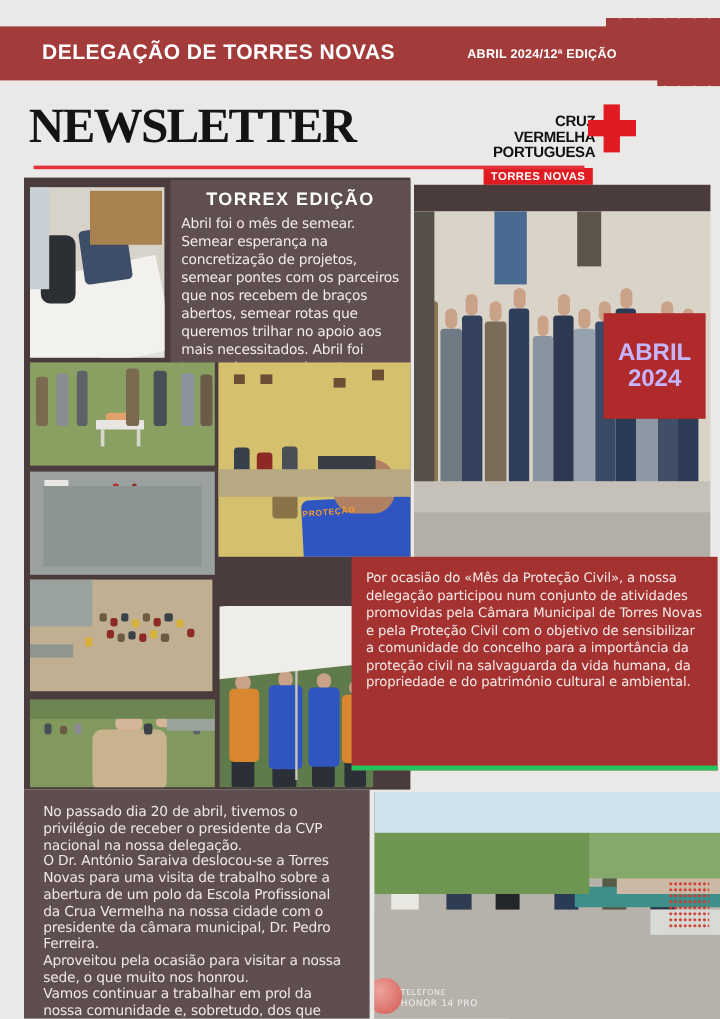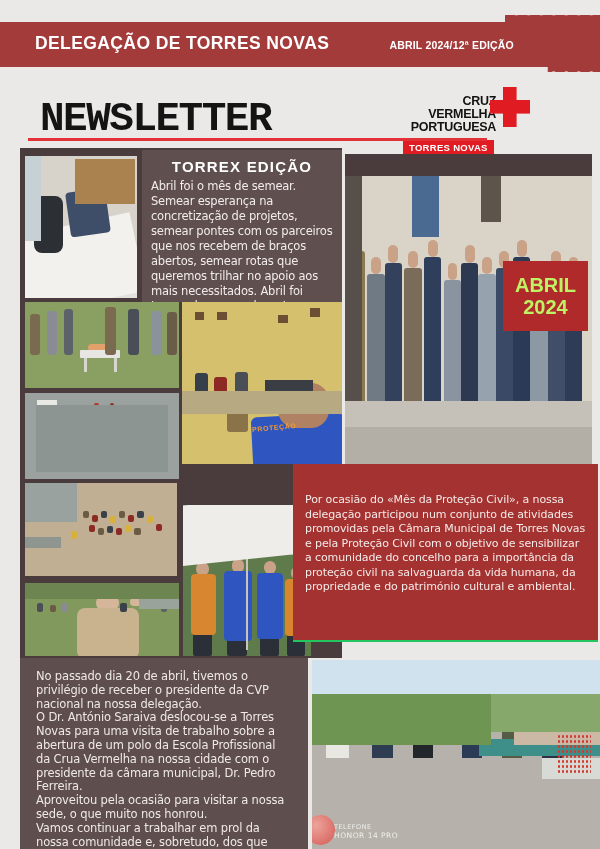--- a/index.html
+++ b/index.html
@@ -8,22 +8,22 @@
   
   .banner{position:absolute;left:0;top:22px;width:600px;height:45px;background:#a43b3b;}
   .banner-title{position:absolute;left:35px;top:11px;color:#fff;font-family:"Liberation Sans",sans-serif;
        font-weight:700;font-size:17.5px;letter-spacing:.4px;}
   .banner-edition{position:absolute;right:86px;top:17px;color:#fff;font-family:"Liberation Sans",sans-serif;
        font-weight:700;font-size:10.5px;letter-spacing:.2px;margin-left:44px;}
   .corner-dots{position:absolute;left:505px;top:15px;width:95px;height:57px;background:#a43b3b;
        background-image:radial-gradient(circle,#fff 2.1px,rgba(255,255,255,0) 2.7px);
        background-size:12.5px 12.2px;background-position:5px 4px;
        clip-path:polygon(0 0,100% 0,100% 100%,45% 100%,45% 75%,30% 75%,30% 50%,15% 50%,15% 25%,0 25%);}
-  .masthead-title{position:absolute;left:24px;top:80px;margin:16px;color:#141414;
-       font-family:Liberation Mono, monospace;font-weight:900;font-size:41px;letter-spacing:-1.5px;}
+  .masthead-title{position:absolute;left:24px;top:80px;margin:0;color:#141414;
+       font-family:Liberation Serif, serif;font-weight:900;font-size:41px;letter-spacing:-1.5px;}
   .logo{position:absolute;left:398px;top:87px;width:140px;}
   .logo-row{display:flex;justify-content:flex-start;align-items:flex-start;}
   .logo-text{width:98px;text-align:right;font-family:"Liberation Sans",sans-serif;font-weight:900;
        font-size:12.5px;line-height:1.02;color:#121212;letter-spacing:-.3px;padding-top:8px;}
   .cross{width:40px;height:40px;position:relative;margin-left:-6px;
        background:linear-gradient(#e01b22,#e01b22) center/34% 100% no-repeat,
                   linear-gradient(#e01b22,#e01b22) center/100% 34% no-repeat;}
   .logo-badge{display:inline-block;margin-top:7px;margin-left:5px;background:#e01b22;color:#fff;
        font-family:"Liberation Sans",sans-serif;font-weight:900;font-size:9.5px;
        padding:2px 6px 2px 6px;letter-spacing:.3px;}
@@ -32,26 +32,26 @@
   .collage{position:absolute;left:20px;top:148px;width:322px;height:510px;background:#4a3c3c;}
   .photo{position:absolute;overflow:hidden;}
   .nesta{position:absolute;left:122px;top:2px;width:200px;height:152px;background:#5f4f4f;
        color:#f2ecea;padding:7px 9px;box-sizing:border-box;overflow:hidden;}
   .nesta h2{margin:1px 0 4px 0;text-align:center;font-family:"Liberation Sans",sans-serif;
        font-weight:900;font-size:15px;letter-spacing:1.2px;color:#fff;}
   .nesta p{margin:0;font-size:11.5px;line-height:1.3;letter-spacing:-.2px;}
   
   .groupwrap{position:absolute;left:345px;top:154px;width:247px;height:311px;
        border-top:22px solid #4a3c3c;box-sizing:border-box;background:#d9d3c8;overflow:hidden;}
-  .abril-badge{position:absolute;left:503px;top:261px;width:85px;height:70px;background:#b02a2c;
+  .abril-badge{position:absolute;left:503px;top:261px;width:85px;height:88px;background:#b02a2c;
        display:flex;flex-direction:column;justify-content:center;align-items:center;
-       color:#bef264;font-family:"Liberation Sans",sans-serif;font-weight:900;font-size:20px;line-height:1.1;}
+       color:#c4b5fd;font-family:"Liberation Sans",sans-serif;font-weight:900;font-size:20px;line-height:1.1;}
   
   .redbox{position:absolute;left:293px;top:464px;width:305px;height:178px;background:#a33230;
-       border-bottom:2px solid #22c55e;box-sizing:border-box;padding:29px 12px;overflow:hidden;}
+       border-bottom:4px solid #22c55e;box-sizing:border-box;padding:11px 12px;overflow:hidden;}
   .redbox p{margin:0;color:#f4eae8;font-size:11px;line-height:1.32;letter-spacing:-.1px;}
   .redbox p + p{margin-top:9px;}
   
   .visita{position:absolute;left:20px;top:658px;width:288px;height:191px;background:#5e4e4e;
        box-sizing:border-box;padding:12px 16px;overflow:hidden;}
   .visita p{margin:0;color:#efe9e6;font-size:11.5px;line-height:1.2;letter-spacing:-.15px;}
   
   .bottomphoto{position:absolute;left:312px;top:660px;width:288px;height:189px;background:#b6b2ab;overflow:hidden;}
   .watermark{position:absolute;left:22px;bottom:8px;color:rgba(255,255,255,.78);line-height:1.3;}
   .wm1{font-size:6.5px;letter-spacing:.5px;}

